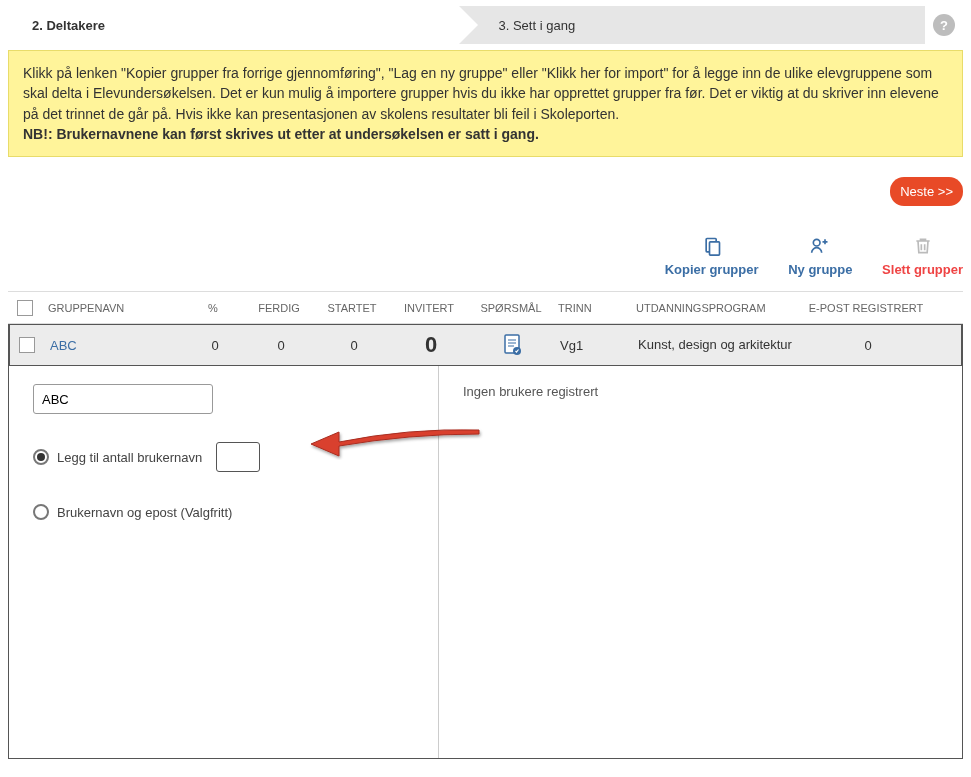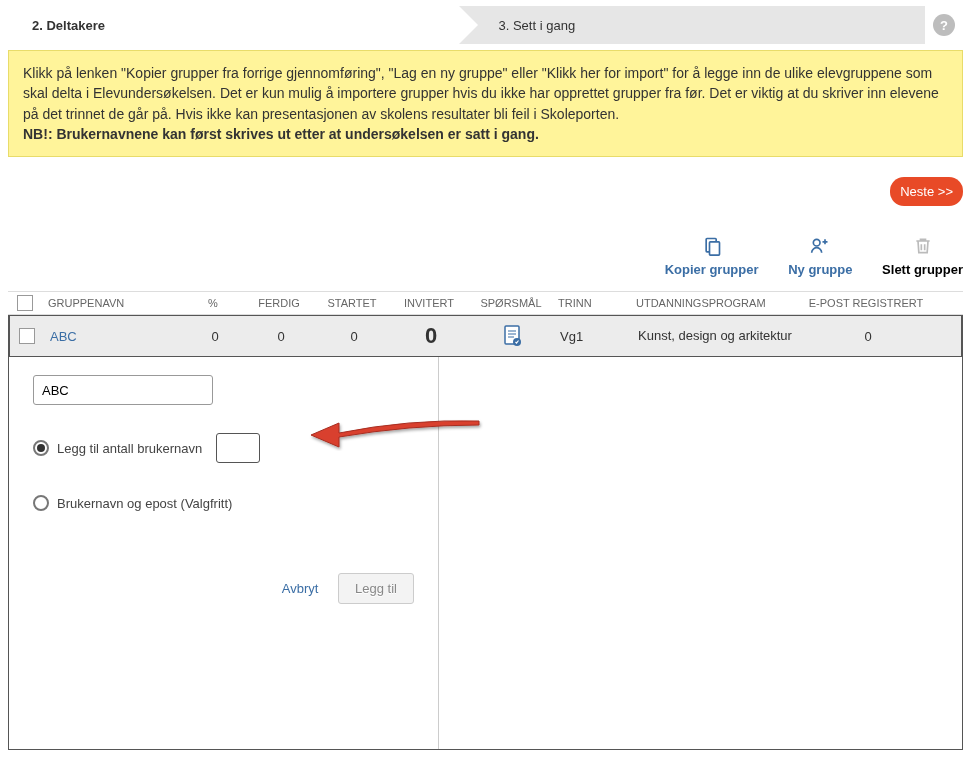--- a/index.html
+++ b/index.html
@@ -31,25 +31,25 @@
   .infobox b { font-weight: bold; }
   
   
   .next-row { text-align: right; margin: 20px 8px 0 8px; }
   .btn-next { background: #e84a27; color:#fff; border:none; border-radius:14px; padding:7px 10px; font-size:13px; cursor:pointer; }
   
   
   .actions { text-align:right; margin: 30px 8px 0 8px; }
   .action-link { display:inline-flex; align-items:center; gap:6px; margin-left: 26px; font-weight:bold; font-size:13px;flex-direction:column; }
   .link-blue { color:#3b6ea5; cursor:pointer; }
-  .link-grey { color:#000000; cursor:default; }
+  .link-grey { color:#ef4444; cursor:default; }
   .icon-copy, .icon-group, .icon-trash { width:20px; height:20px; }
   
   
-  .thead { display:flex; align-items:center; margin: 14px 8px 0 8px; height:24px; font-size:11px; color:#666; border-top:1px solid #ddd; border-bottom:1px solid #ddd; }
+  .thead { display:flex; align-items:center; margin: 14px 8px 0 8px; height:33px; font-size:11px; color:#666; border-top:1px solid #ddd; border-bottom:1px solid #ddd; }
   .th-check { width:34px; display:flex; justify-content:center; }
   .th-name { width:140px; padding-left:6px; }
   .th-pct { width:62px; text-align:center; }
   .th-ferdig { width:70px; text-align:center; }
   .th-startet { width:76px; text-align:center; }
   .th-invitert { width:78px; text-align:center; }
   .th-spors { width:86px; text-align:center; }
   .th-trinn { width:78px; padding-left:4px; }
   .th-utd { width:164px; padding-left:4px; }
   .th-epost { width:140px; text-align:center; }
@@ -181,31 +181,30 @@
       <span class="radio-outer">
           <span class="radio-inner"></span>
         </span>
       <span>Legg til antall brukernavn</span>
       <input class="count-input" style="">
     </div>
     <div class="radio-row second">
       <span class="radio-outer"></span>
       <span>Brukernavn og epost (Valgfritt)</span>
     </div>
-    <div class="btn-row">
-      <span class="lnk-cancel">Avbryt</span>
-      <button class="btn-add">Legg til</button>
-    </div>
     
     <div class="arrow-wrap">
       <svg width="180" height="40" viewBox="0 0 180 40">
         <defs>
             <filter id="sh" x="-20%" y="-20%" width="140%" height="140%">
               <feDropShadow dx="1" dy="2" stdDeviation="1.5" flood-opacity="0.35"></feDropShadow>
             </filter>
           </defs>
         <g filter="url(#sh)">
           <path d="M170 10 Q100 8 30 22 L30 12 L2 24 L30 36 L30 26 Q100 14 170 14 Z" fill="#d9402f" stroke="#a82d20" stroke-width="1"></path>
         </g>
       </svg>
     </div>
   </div>
+  <div class="expand-right">
+    <span>Ingen brukere registrert</span>
+  </div>
 </div>
 
 </body></html>

